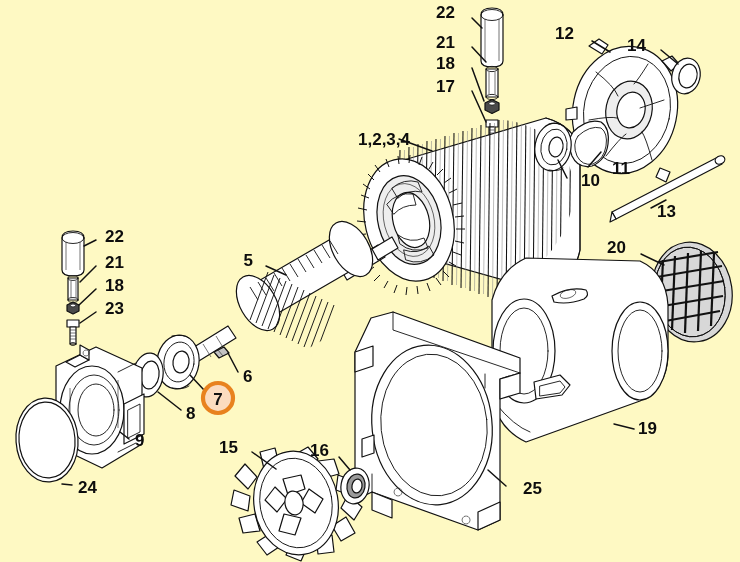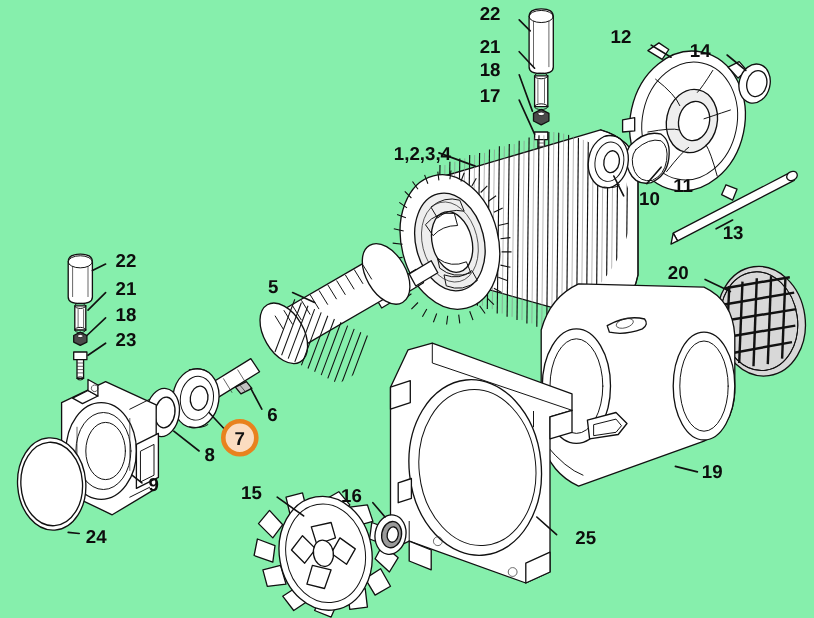--- a/index.html
+++ b/index.html
@@ -2,21 +2,21 @@
 <html><head>
 <meta charset="utf-8">
 <title>Exploded Parts Diagram</title>
 <style>
   html,body{margin:0;padding:0;background:#ffffff;}
   body{
     width:740px;height:562px;overflow:hidden;
     font-family:"Liberation Sans","DejaVu Sans",sans-serif;
     position:relative;
   }
-  #stage{position:relative;width:740px;height:562px;background:#86efac;}
+  #stage{position:relative;width:740px;height:562px;background:#fef9c3;}
   #stage svg{position:absolute;left:0;top:0;}
   .callout-num{
     font-family:"Liberation Sans","DejaVu Sans",sans-serif;
     font-weight:bold;font-size:17px;fill:#0d0d0d;
     dominant-baseline:middle;
   }
   .lead{stroke:#111111;stroke-width:1.5;fill:none;stroke-linecap:round;}
   .ol{stroke:#111111;fill:#ffffff;stroke-width:1.2;stroke-linejoin:round;stroke-linecap:round;}
   .ol-thin{stroke:#111111;fill:none;stroke-width:0.9;stroke-linecap:round;}
   .ol-hair{stroke:#2a2a2a;fill:none;stroke-width:0.65;}

